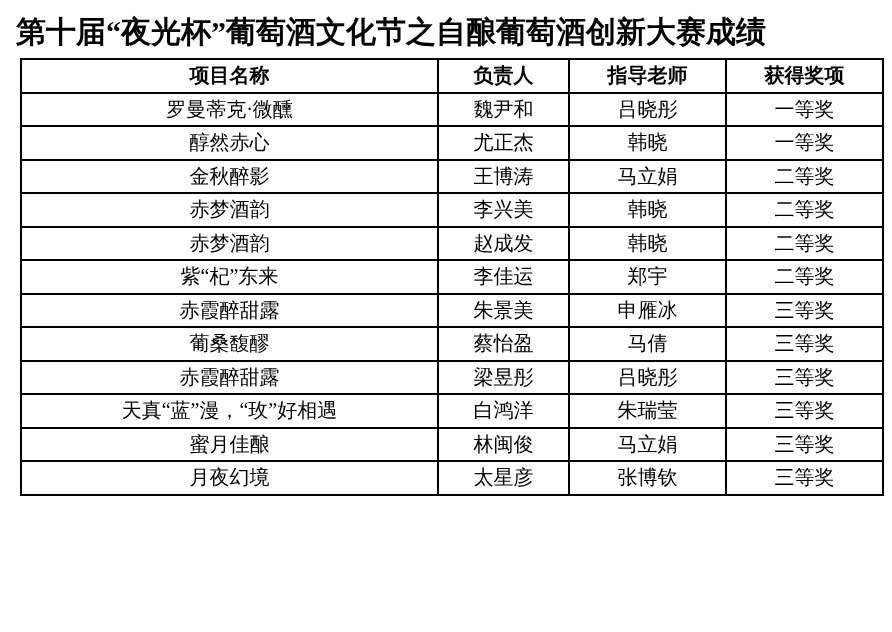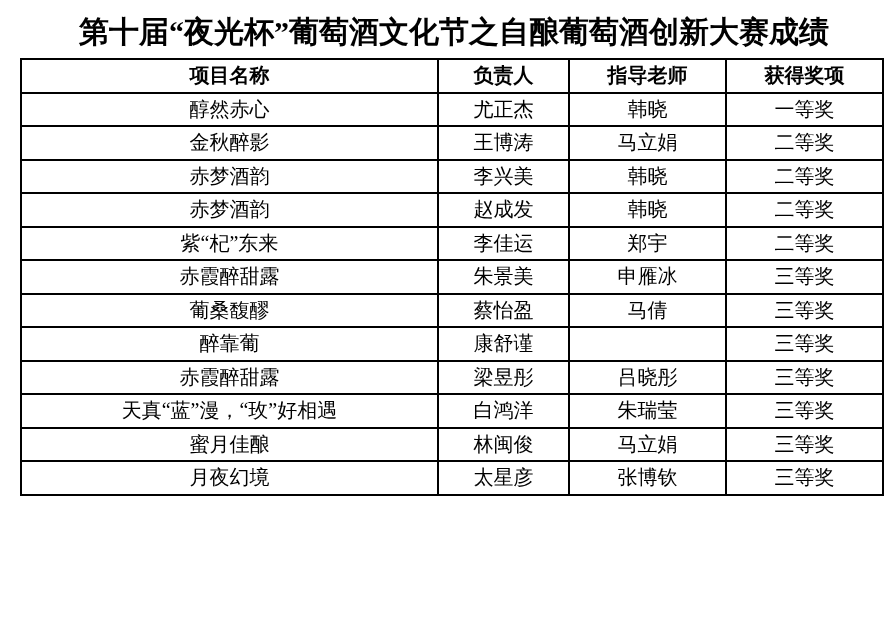--- a/index.html
+++ b/index.html
@@ -16,21 +16,21 @@
   }
   .page {
     width: 892px;
     height: 632px;
     box-sizing: border-box;
   }
   .doc-title {
     margin: 0;
     padding-top: 12px;
     height: 46px;
-    text-align: center;
+    text-align: left;
     font-size: 30px;
     font-weight: bold;
     letter-spacing: 0px;
     white-space: nowrap;
     padding-left: 16px;
   }
   table.results {
     border-collapse: collapse;
     table-layout: fixed;
     margin-left: 20px;
@@ -71,20 +71,26 @@
     <thead>
       <tr>
         <th>项目名称</th>
         <th>负责人</th>
         <th>指导老师</th>
         <th>获得奖项</th>
       </tr>
     </thead>
     <tbody>
         <tr>
+          <td>罗曼蒂克·微醺</td>
+          <td>魏尹和</td>
+          <td>吕晓彤</td>
+          <td>一等奖</td>
+        </tr>
+        <tr>
           <td>醇然赤心</td>
           <td>尤正杰</td>
           <td>韩晓</td>
           <td>一等奖</td>
         </tr>
         <tr>
           <td>金秋醉影</td>
           <td>王博涛</td>
           <td>马立娟</td>
           <td>二等奖</td>
@@ -113,26 +119,20 @@
           <td>申雁冰</td>
           <td>三等奖</td>
         </tr>
         <tr>
           <td>葡桑馥醪</td>
           <td>蔡怡盈</td>
           <td>马倩</td>
           <td>三等奖</td>
         </tr>
         <tr>
-          <td>醉靠葡</td>
-          <td>康舒谨</td>
-          <td></td>
-          <td>三等奖</td>
-        </tr>
-        <tr>
           <td>赤霞醉甜露</td>
           <td>梁昱彤</td>
           <td>吕晓彤</td>
           <td>三等奖</td>
         </tr>
         <tr>
           <td>天真“蓝”漫，“玫”好相遇</td>
           <td>白鸿洋</td>
           <td>朱瑞莹</td>
           <td>三等奖</td>

